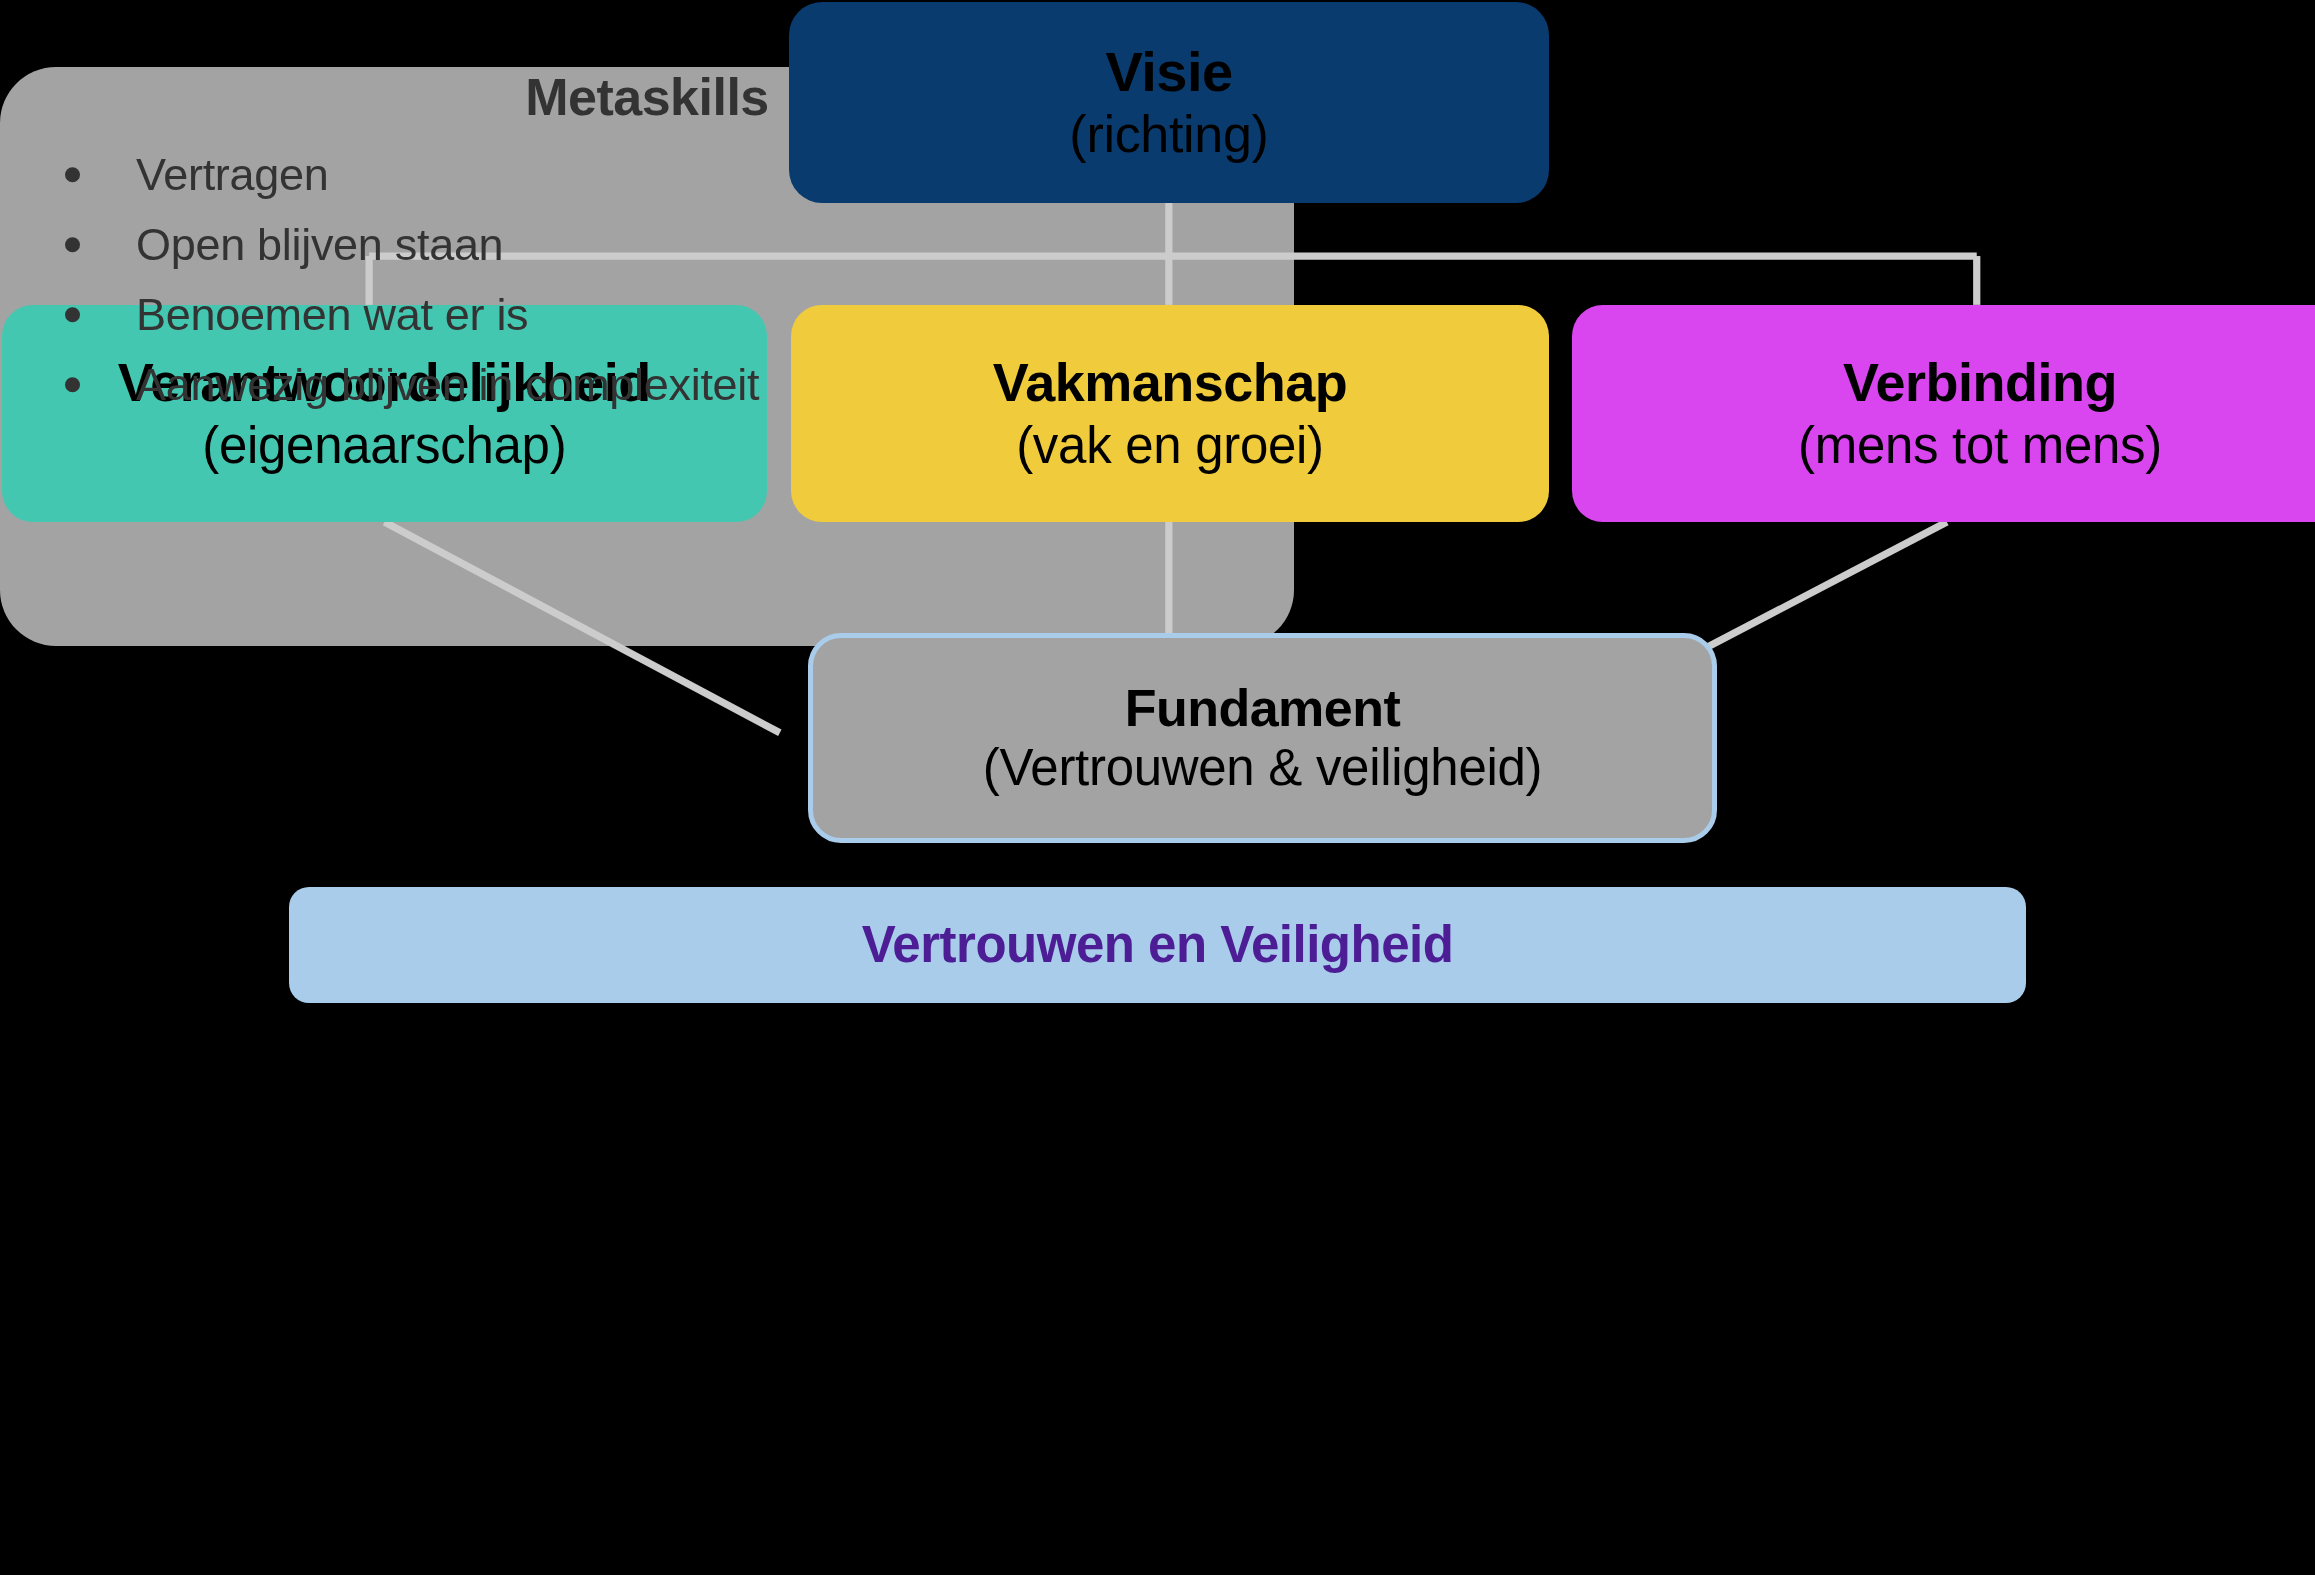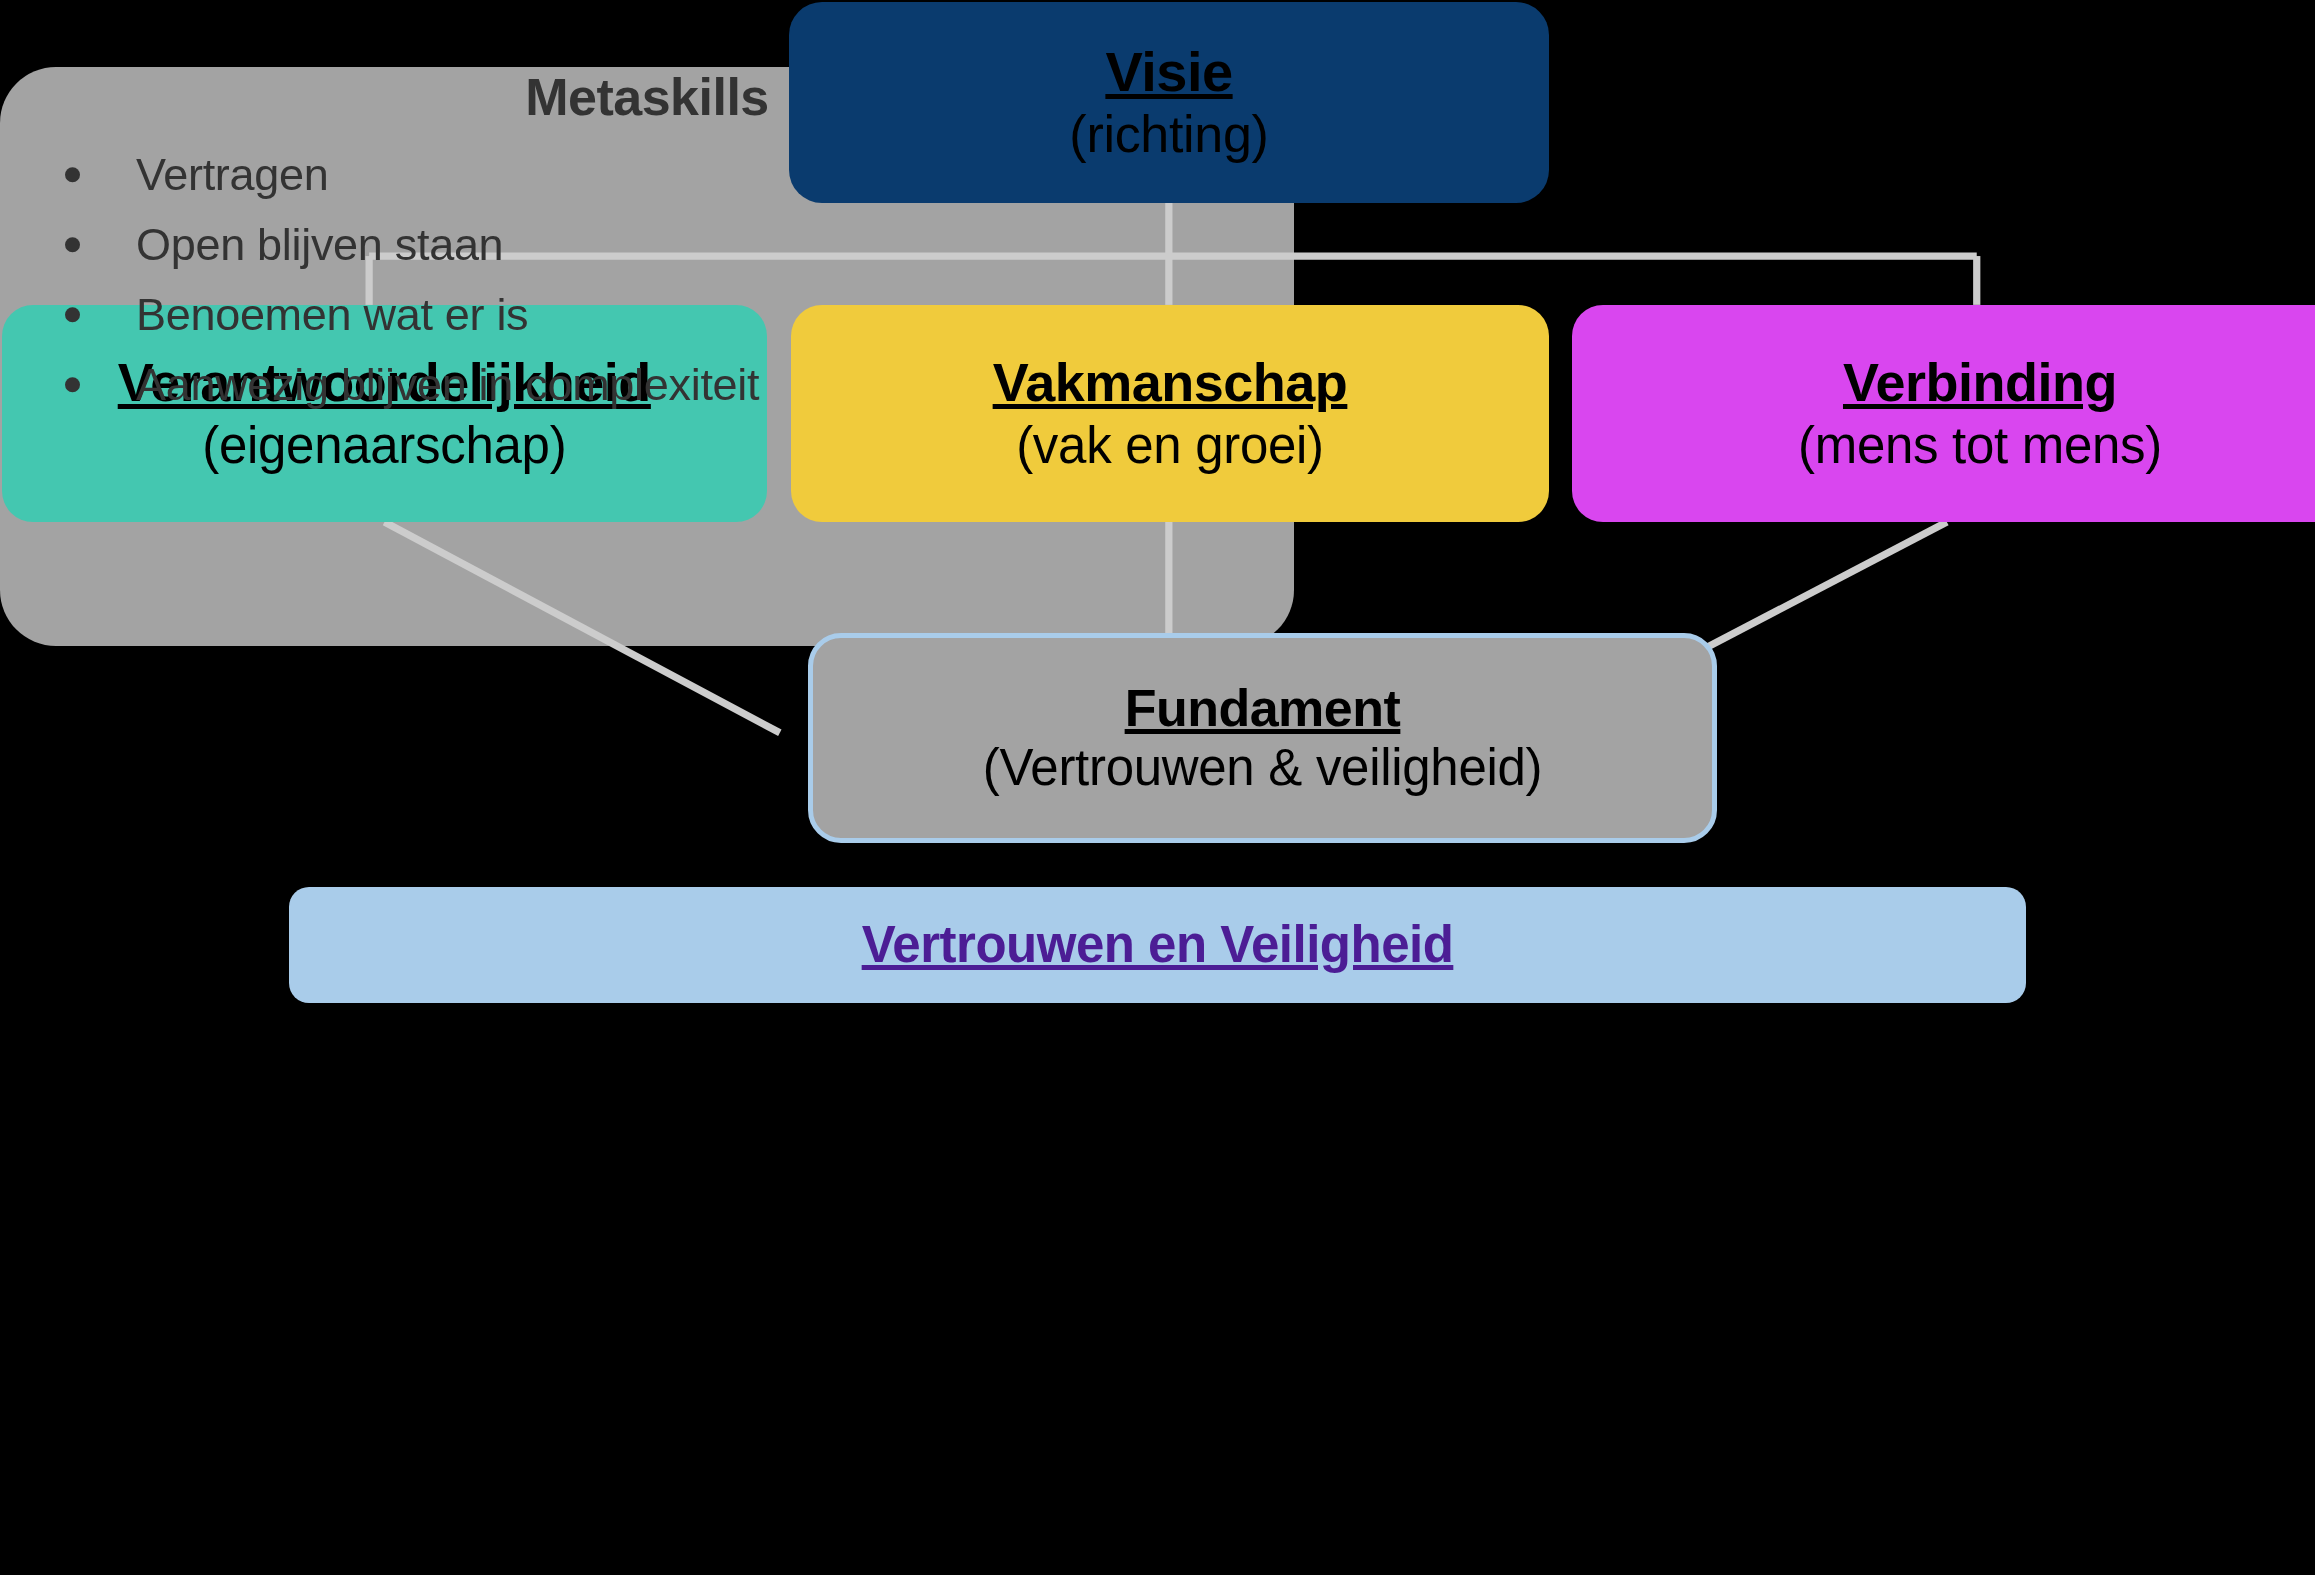--- a/index.html
+++ b/index.html
@@ -36,21 +36,20 @@
     align-items: center;
     justify-content: center;
     text-align: center;
     border-radius: 31px;
     padding: 5.4px 16.3px;
   }
   .node .title {
     font-weight: bold;
     line-height: 1.06;
     letter-spacing: -0.5px;
-    text-decoration: underline;
   }
   .node .sub {
     font-weight: normal;
     line-height: 1.06;
     letter-spacing: -0.3px;
   }
 
   
   #node-visie {
     left: 789px;

